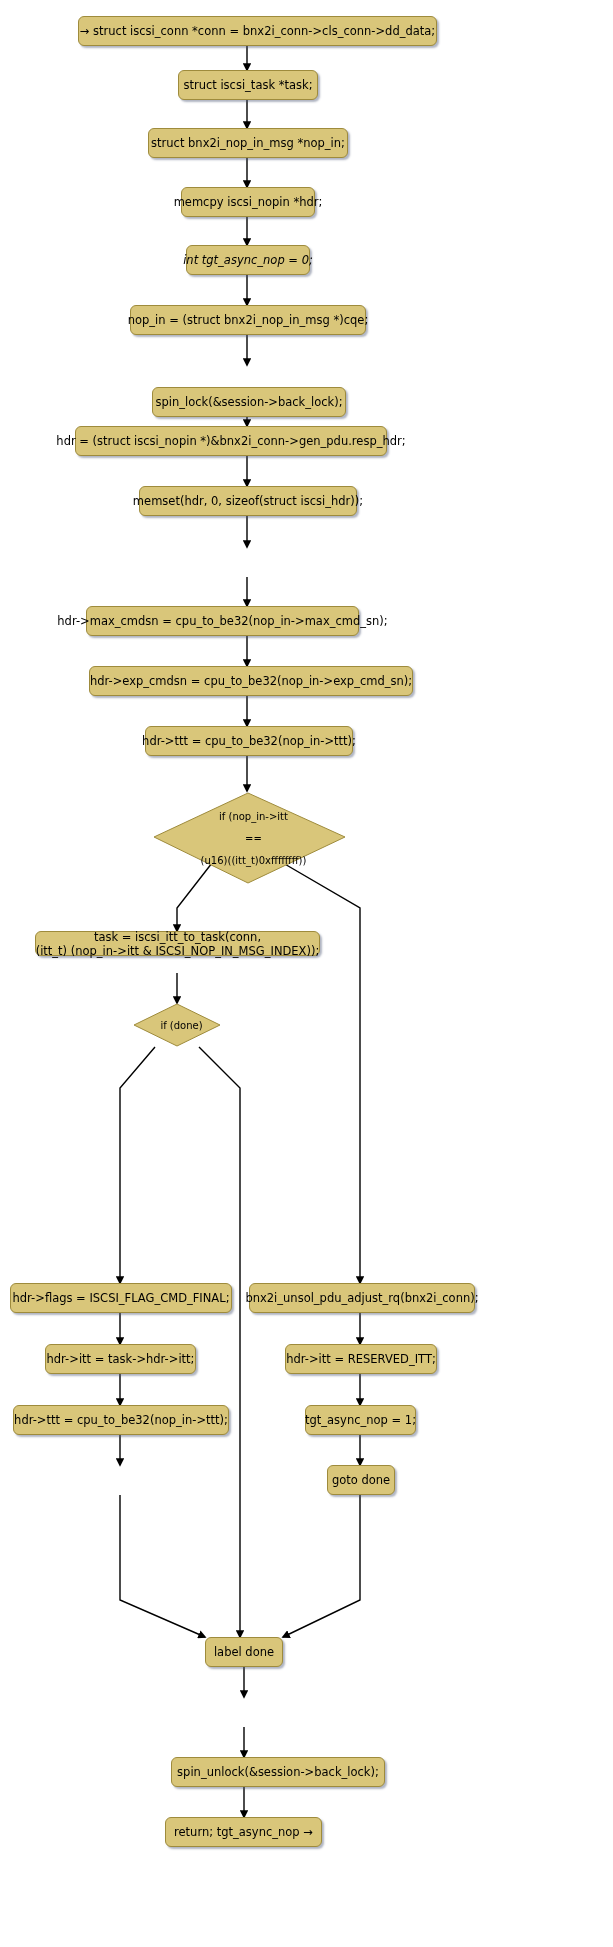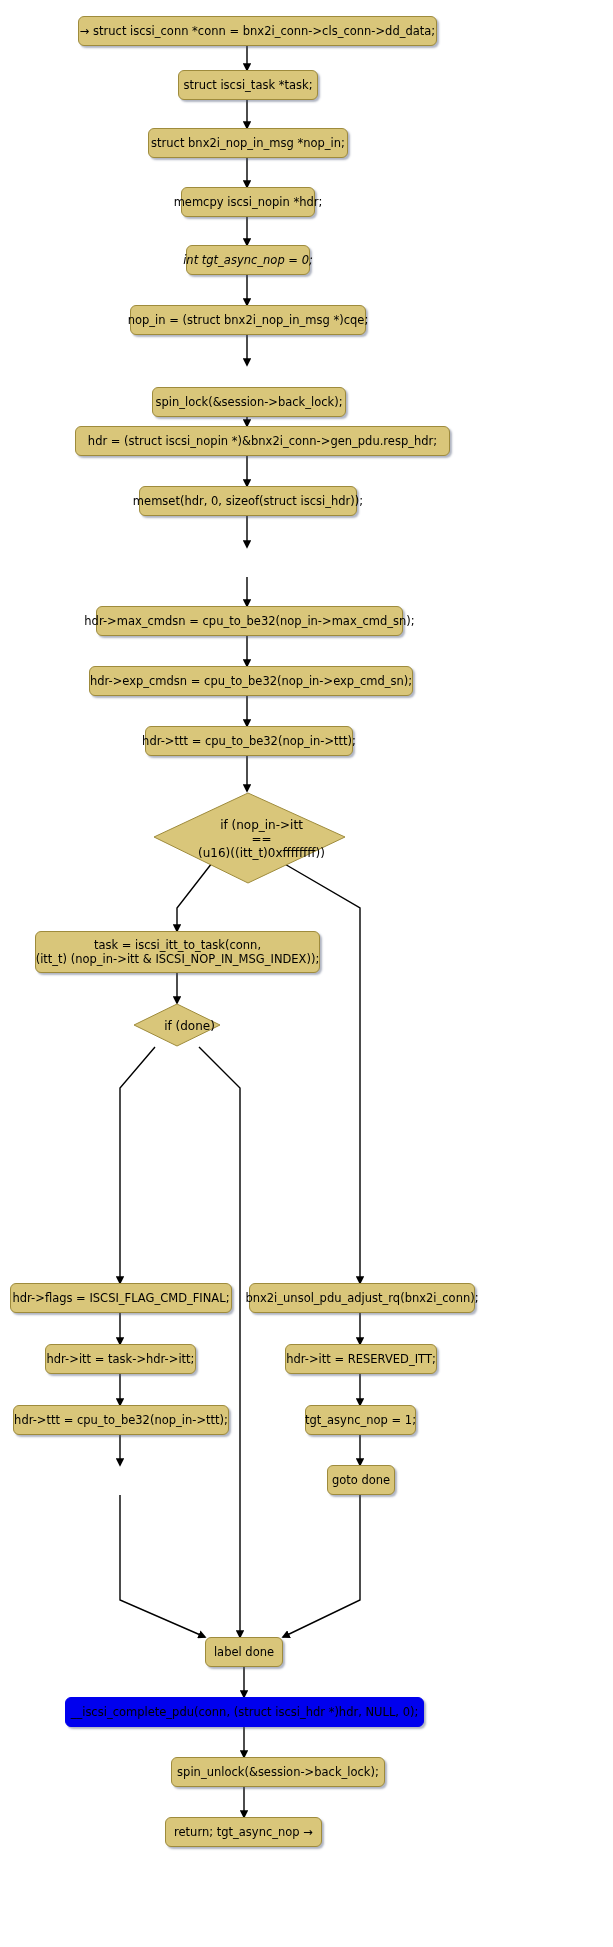--- a/index.html
+++ b/index.html
@@ -57,29 +57,29 @@
     z-index: 3;
   }
   .diamond-wrap svg {
     position: absolute;
     left: 0;
     top: 0;
     overflow: visible;
   }
   .diamond-label {
     position: absolute;
-    left: 12px;
+    left: 4px;
     top: 0;
     width: 100%;
     height: 100%;
     display: flex;
     align-items: center;
     justify-content: center;
-    font-size: 12px;
-    line-height: 14px;
+    font-size: 10px;
+    line-height: 22px;
     text-align: center;
     white-space: pre;
     color: #000;
   }
 </style>
 </head>
 <body>
 
 <div id="canvas">
 
@@ -154,51 +154,51 @@
   </div>
 
   <div class="node" style="left:130px; top:305px; width:236px; height:30px;">
     <span>nop_in = (struct bnx2i_nop_in_msg *)cqe;</span>
   </div>
 
   <div class="node" style="left:152px; top:365px; width:194px; height:30px;margin-top:22px;">
     <span>spin_lock(&amp;session-&gt;back_lock);</span>
   </div>
 
-  <div class="node" style="left:75px; top:426px; width:375px; height:30px;">
+  <div class="node" style="left:75px; top:426px; width:312px; height:30px;">
     <span>hdr = (struct iscsi_nopin *)&amp;bnx2i_conn-&gt;gen_pdu.resp_hdr;</span>
   </div>
 
   <div class="node" style="left:139px; top:486px; width:218px; height:30px;">
     <span>memset(hdr, 0, sizeof(struct iscsi_hdr));</span>
   </div>
 
 
-  <div class="node" style="left:86px; top:606px; width:307px; height:30px;margin-left:10px;">
+  <div class="node" style="left:86px; top:606px; width:273px; height:30px;">
     <span>hdr-&gt;max_cmdsn = cpu_to_be32(nop_in-&gt;max_cmd_sn);</span>
   </div>
 
   <div class="node" style="left:89px; top:666px; width:324px; height:30px;">
     <span>hdr-&gt;exp_cmdsn = cpu_to_be32(nop_in-&gt;exp_cmd_sn);</span>
   </div>
 
   <div class="node" style="left:145px; top:726px; width:208px; height:30px;">
     <span>hdr-&gt;ttt = cpu_to_be32(nop_in-&gt;ttt);</span>
   </div>
 
   <div class="diamond-wrap" style="left:152px; top:791px; width:195px; height:96px;">
     <svg width="195" height="96" viewBox="0 0 195 96" xmlns="http://www.w3.org/2000/svg">
       <polygon points="96,2 193,46 96,92 2,46" fill="#D9C67A" stroke="#9E8B3C" stroke-width="1" style="filter:none"></polygon>
     </svg>
     <div class="diamond-label">if (nop_in-&gt;itt
 ==
 (u16)((itt_t)0xffffffff))</div>
   </div>
 
-  <div class="node" style="left:35px; top:931px; width:285px; height:42px;">
+  <div class="node" style="left:35px; top:931px; width:285px; height:25px;">
     <span>task = iscsi_itt_to_task(conn,
 (itt_t) (nop_in-&gt;itt &amp; ISCSI_NOP_IN_MSG_INDEX));</span>
   </div>
 
   <div class="diamond-wrap" style="left:133px; top:1003px; width:89px; height:45px;">
     <svg width="89" height="45" viewBox="0 0 89 45" xmlns="http://www.w3.org/2000/svg">
       <polygon points="44,1 87,22 44,43 1,22" fill="#D9C67A" stroke="#9E8B3C" stroke-width="1"></polygon>
     </svg>
     <div class="diamond-label">if (done)</div>
   </div>
@@ -229,23 +229,20 @@
   </div>
 
   <div class="node" style="left:327px; top:1465px; width:68px; height:30px;">
     <span>goto done</span>
   </div>
 
   <div class="node" style="left:205px; top:1637px; width:78px; height:30px;">
     <span>label done</span>
   </div>
 
-  <div class="node highlight" style="left:65px; top:1697px; width:359px; height:30px;">
-    <span>__iscsi_complete_pdu(conn, (struct iscsi_hdr *)hdr, NULL, 0);</span>
-  </div>
 
   <div class="node" style="left:137px; top:1757px; width:214px; height:30px;margin-left:34px;">
     <span>spin_unlock(&amp;session-&gt;back_lock);</span>
   </div>
 
   <div class="node" style="left:165px; top:1817px; width:157px; height:30px;">
     <span>return; tgt_async_nop →</span>
   </div>
 
 </div>

